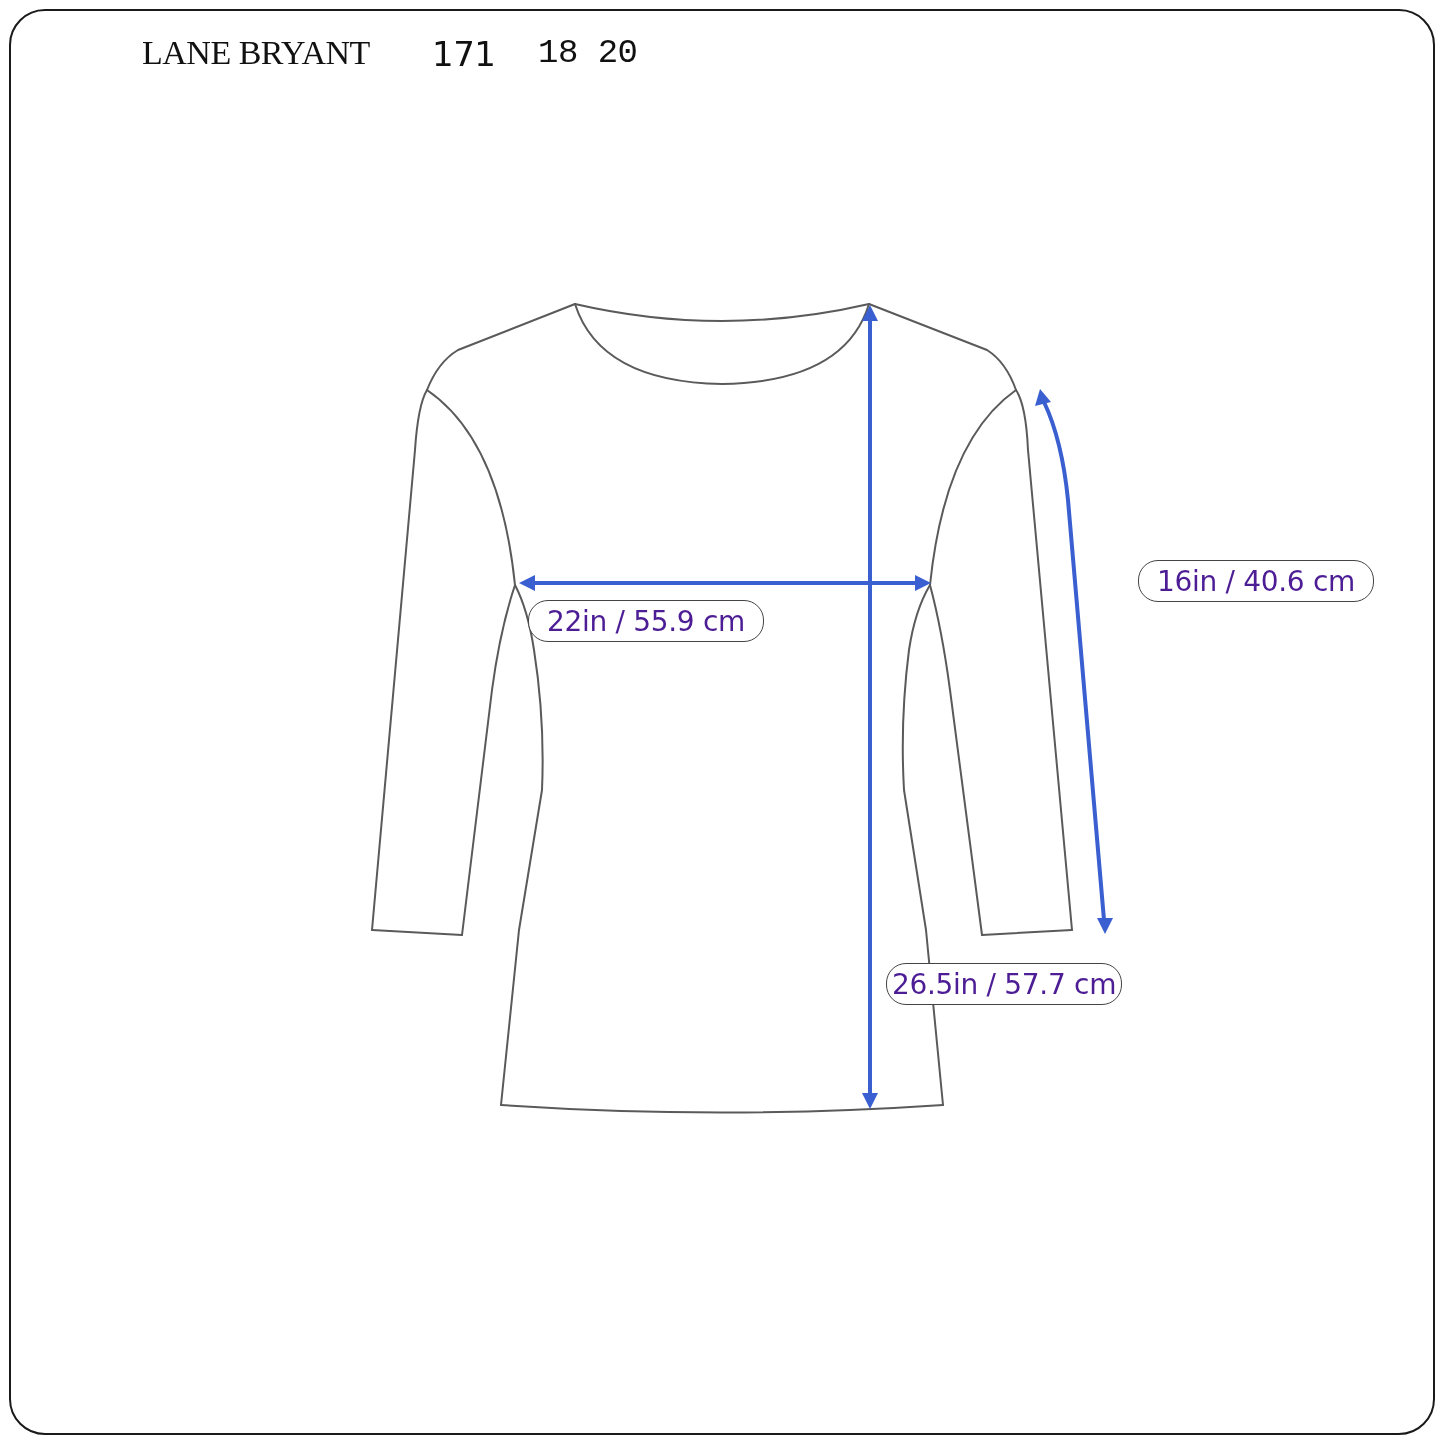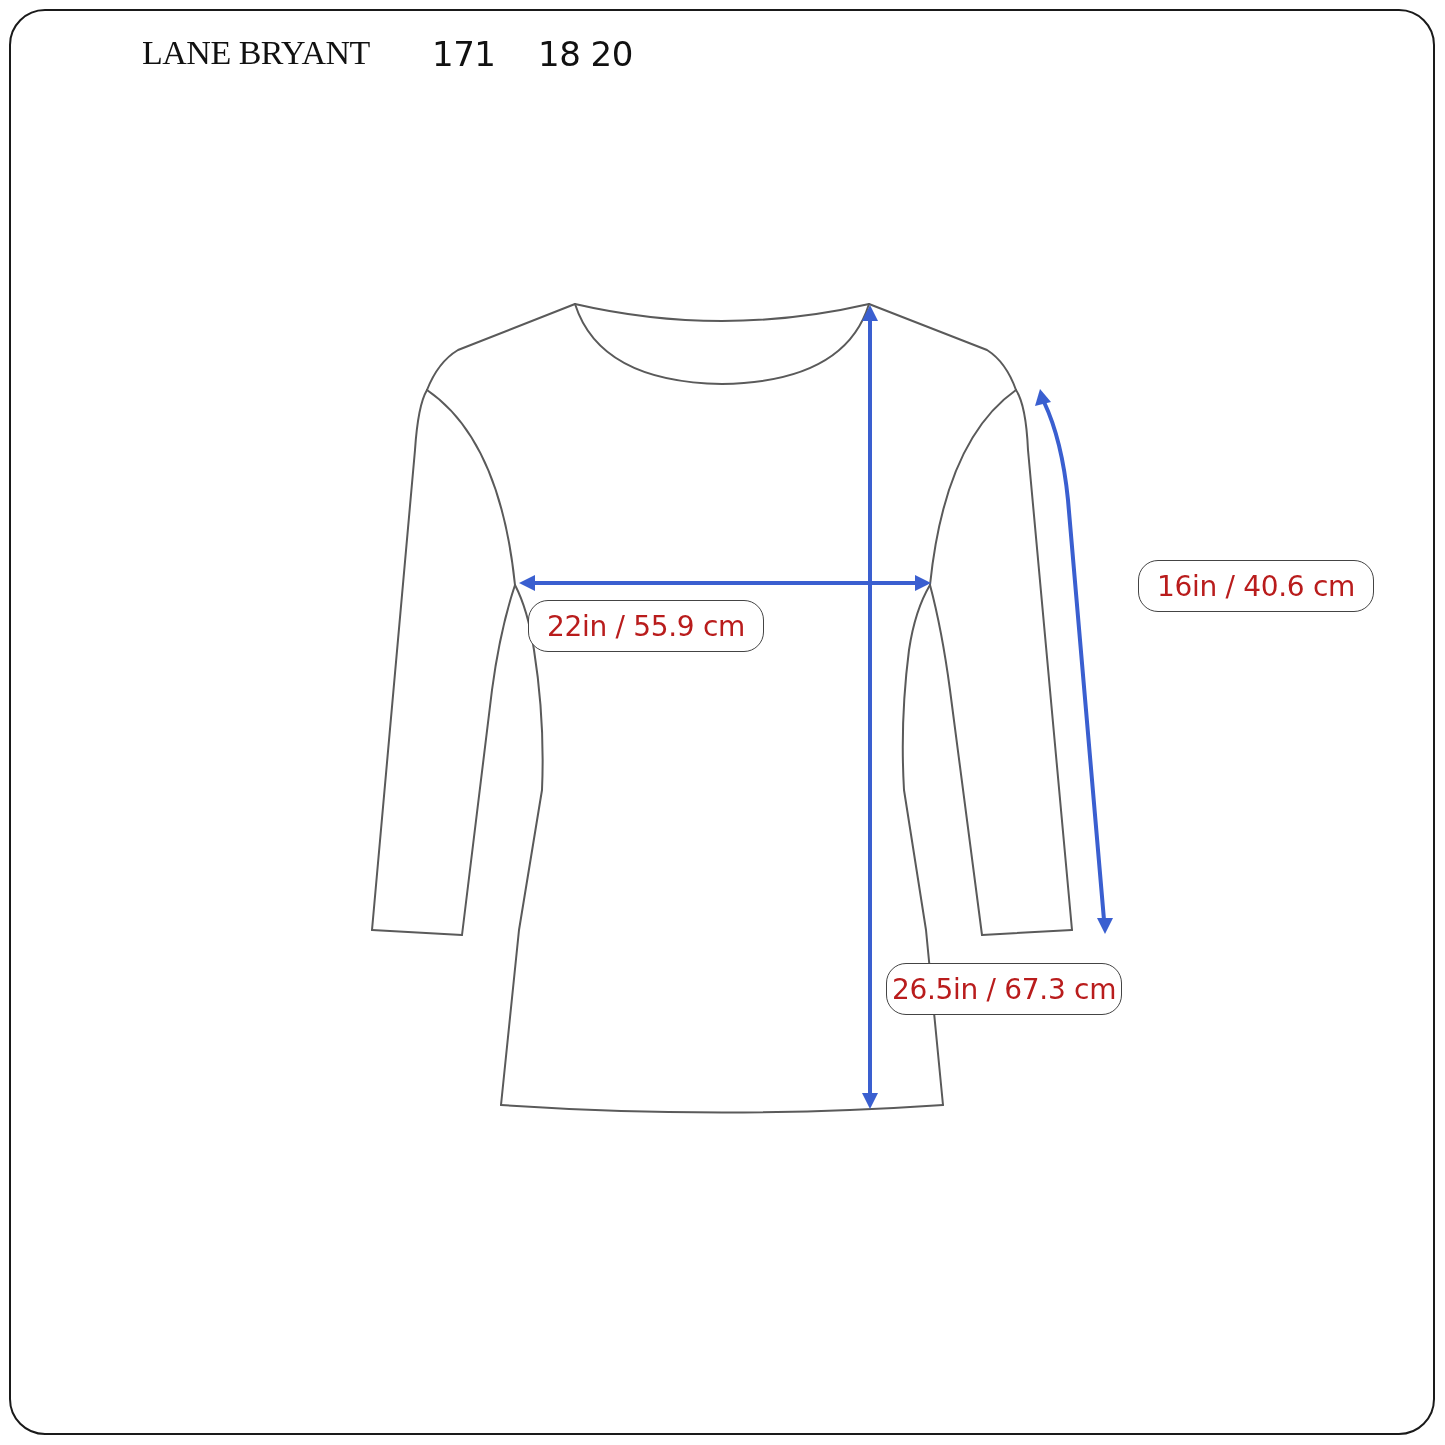--- a/index.html
+++ b/index.html
@@ -31,21 +31,21 @@
       left: 142px;
       height: 44px;
       font-size: 34px;
       color: #111111;
       letter-spacing: -0.5px;
       white-space: nowrap;
     }
     .header span { position: absolute; top: 0; }
     .h-brand { left: 0; font-family: Liberation Serif, serif; }
     .h-code { left: 290px; }
-    .h-size { left: 396px; }
+    .h-size { left: 396px; font-family: Liberation Mono, monospace; }
     svg.diagram {
       position: absolute;
       left: 0;
       top: 0;
       width: 1445px;
       height: 1445px;
     }
     .outline {
       fill: none;
       stroke: #5a5a5a;
@@ -55,26 +55,26 @@
     }
     .measure-line {
       stroke: #3a5fd0;
       stroke-width: 4;
       fill: none;
     }
     .arrowhead { fill: #3a5fd0; }
     .label {
       position: absolute;
       box-sizing: border-box;
-      height: 52px;
+      height: 42px;
       border: 1.5px solid #444444;
       border-radius: 20px;
       background: #ffffff;
       font-size: 28px;
-      color: #b91c1c;
+      color: #4c1d95;
       display: flex;
       align-items: center;
       justify-content: center;
       white-space: nowrap;
       letter-spacing: -0.3px;
     }
     .lbl-chest { left: 528px; top: 600px; width: 236px; }
     .lbl-sleeve { left: 1138px; top: 560px; width: 236px; }
     .lbl-length { left: 886px; top: 963px; width: 236px; }
   </style>
@@ -132,13 +132,13 @@
 
   <g>
     <path class="measure-line" d="M1044 402 Q1062 440 1068 500 L1104 920"></path>
     <polygon class="arrowhead" points="1040,389 1035,406 1051,402"></polygon>
     <polygon class="arrowhead" points="1105,934 1097,918 1113,918"></polygon>
   </g>
 </svg>
 
 <div class="label lbl-chest">22in / 55.9 cm</div>
 <div class="label lbl-sleeve">16in / 40.6 cm</div>
-<div class="label lbl-length">26.5in / 67.3 cm</div>
+<div class="label lbl-length">26.5in / 57.7 cm</div>
 
 </body></html>

